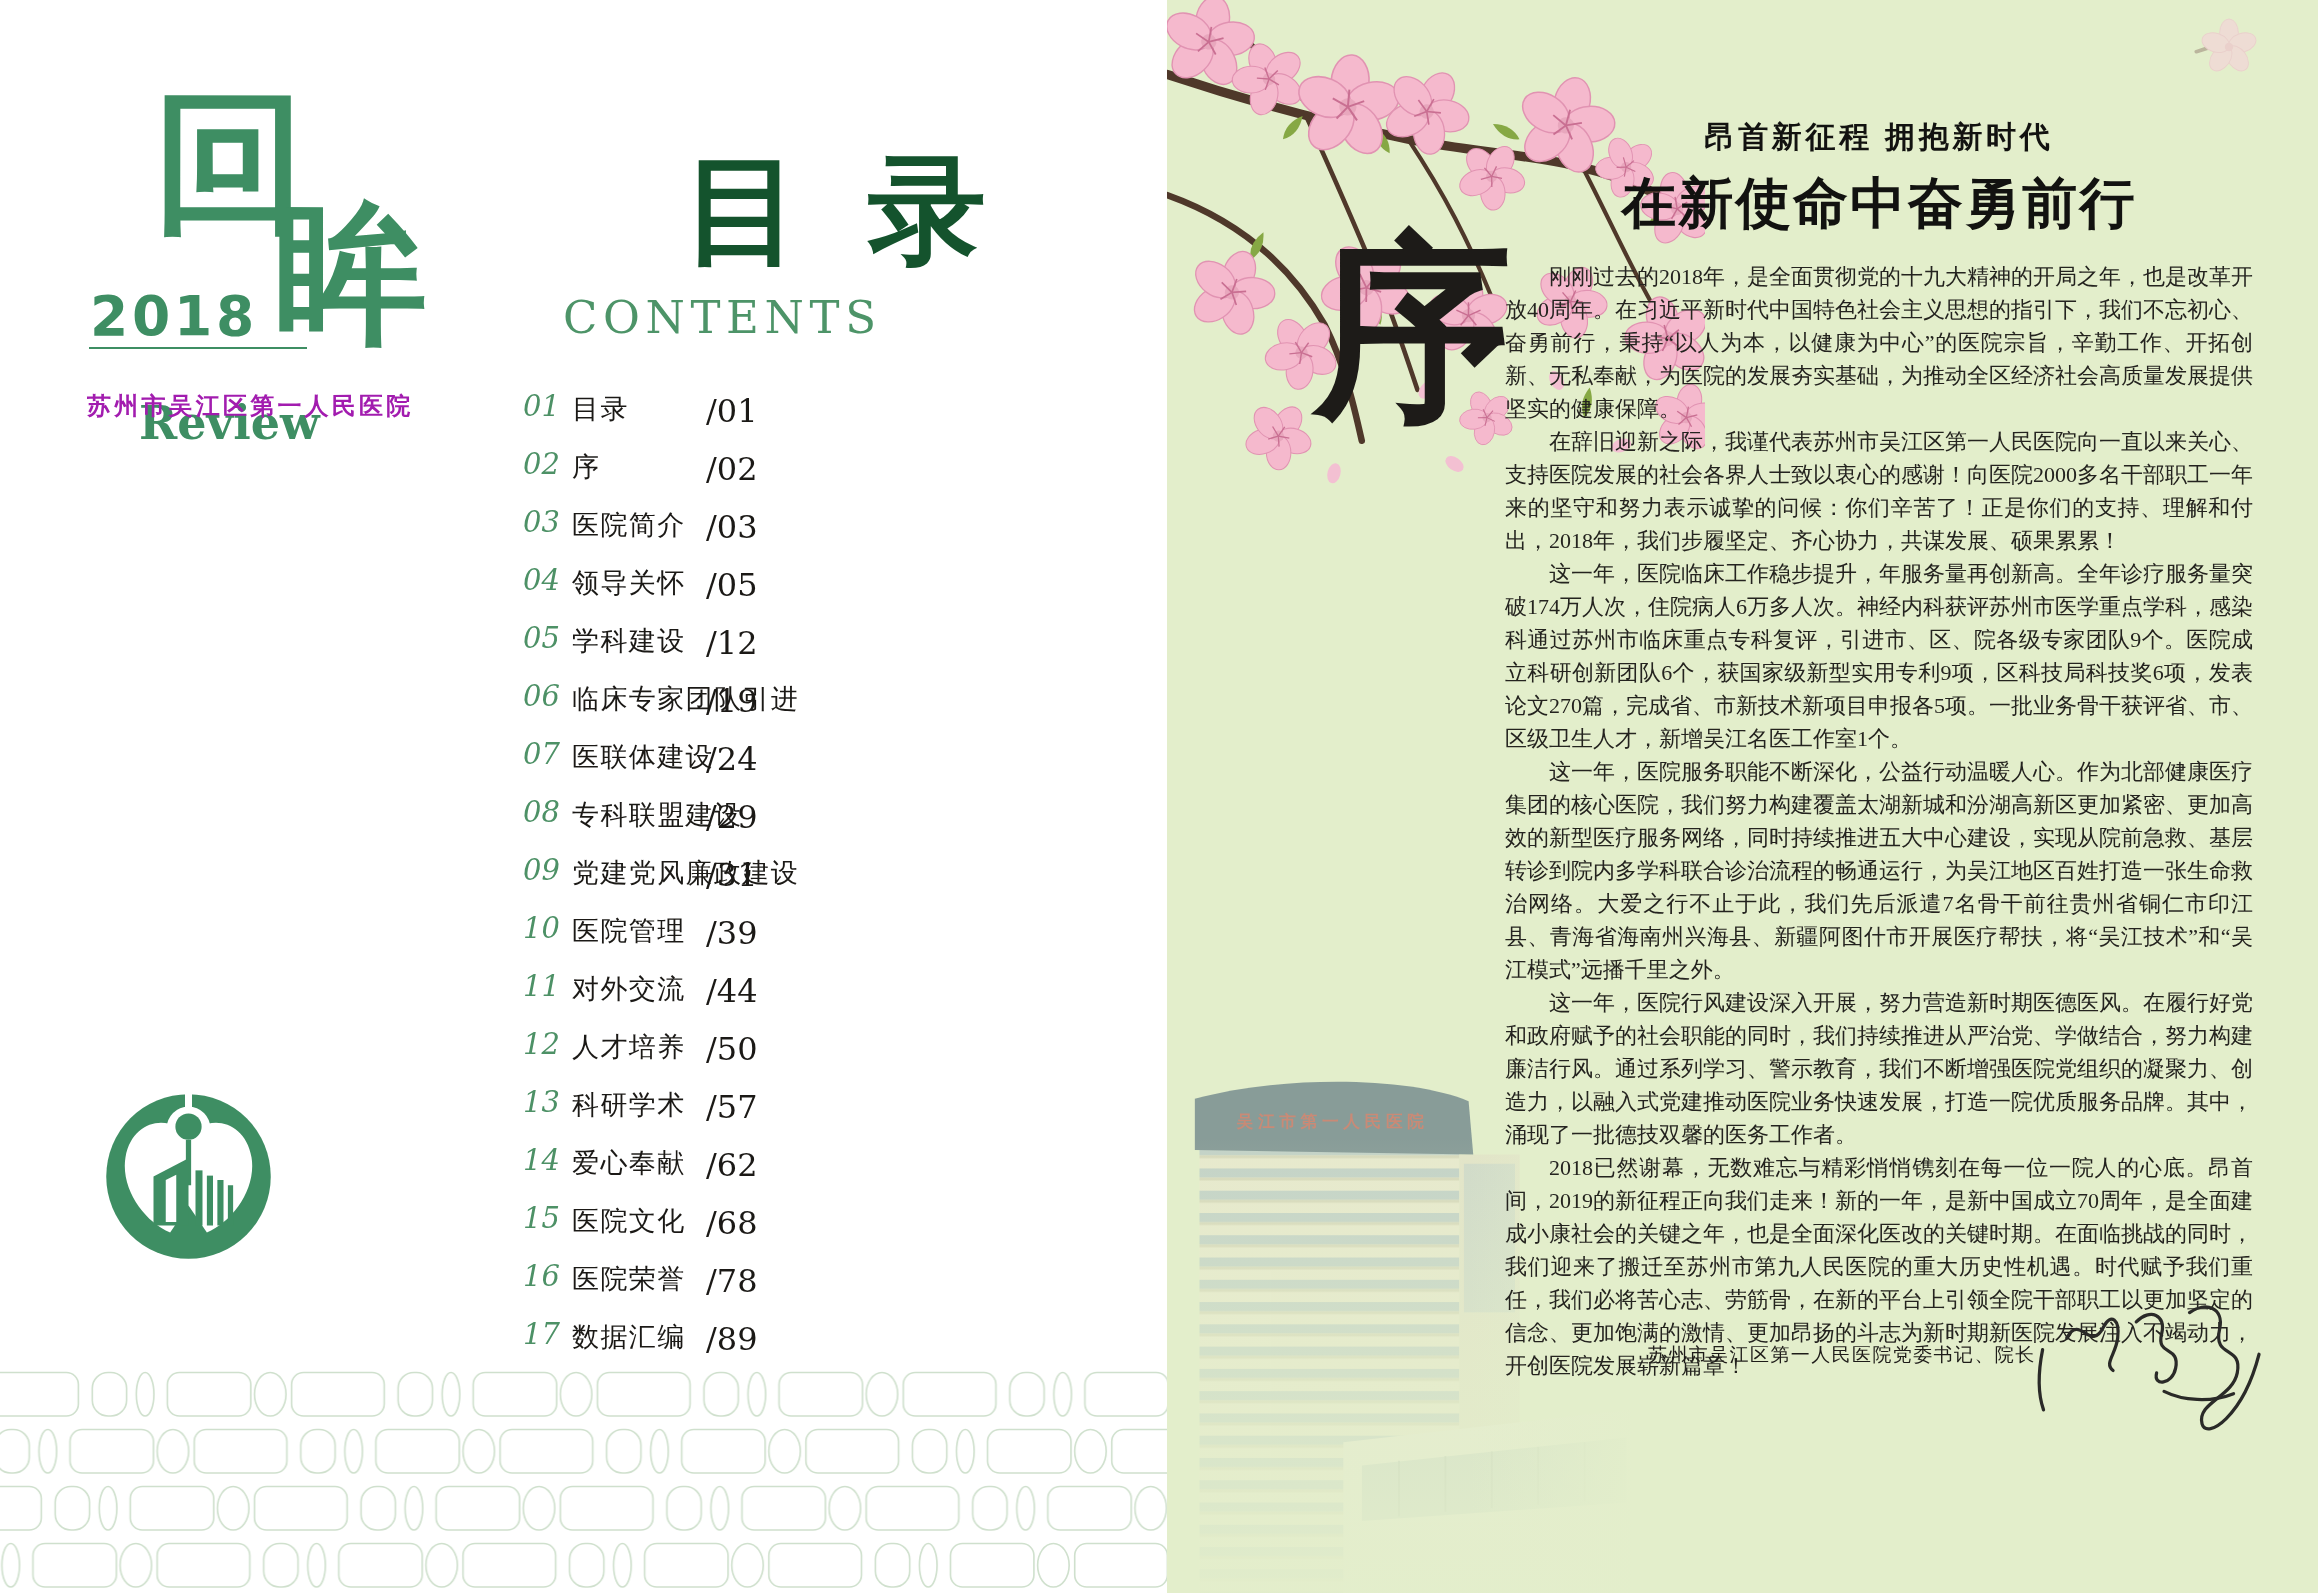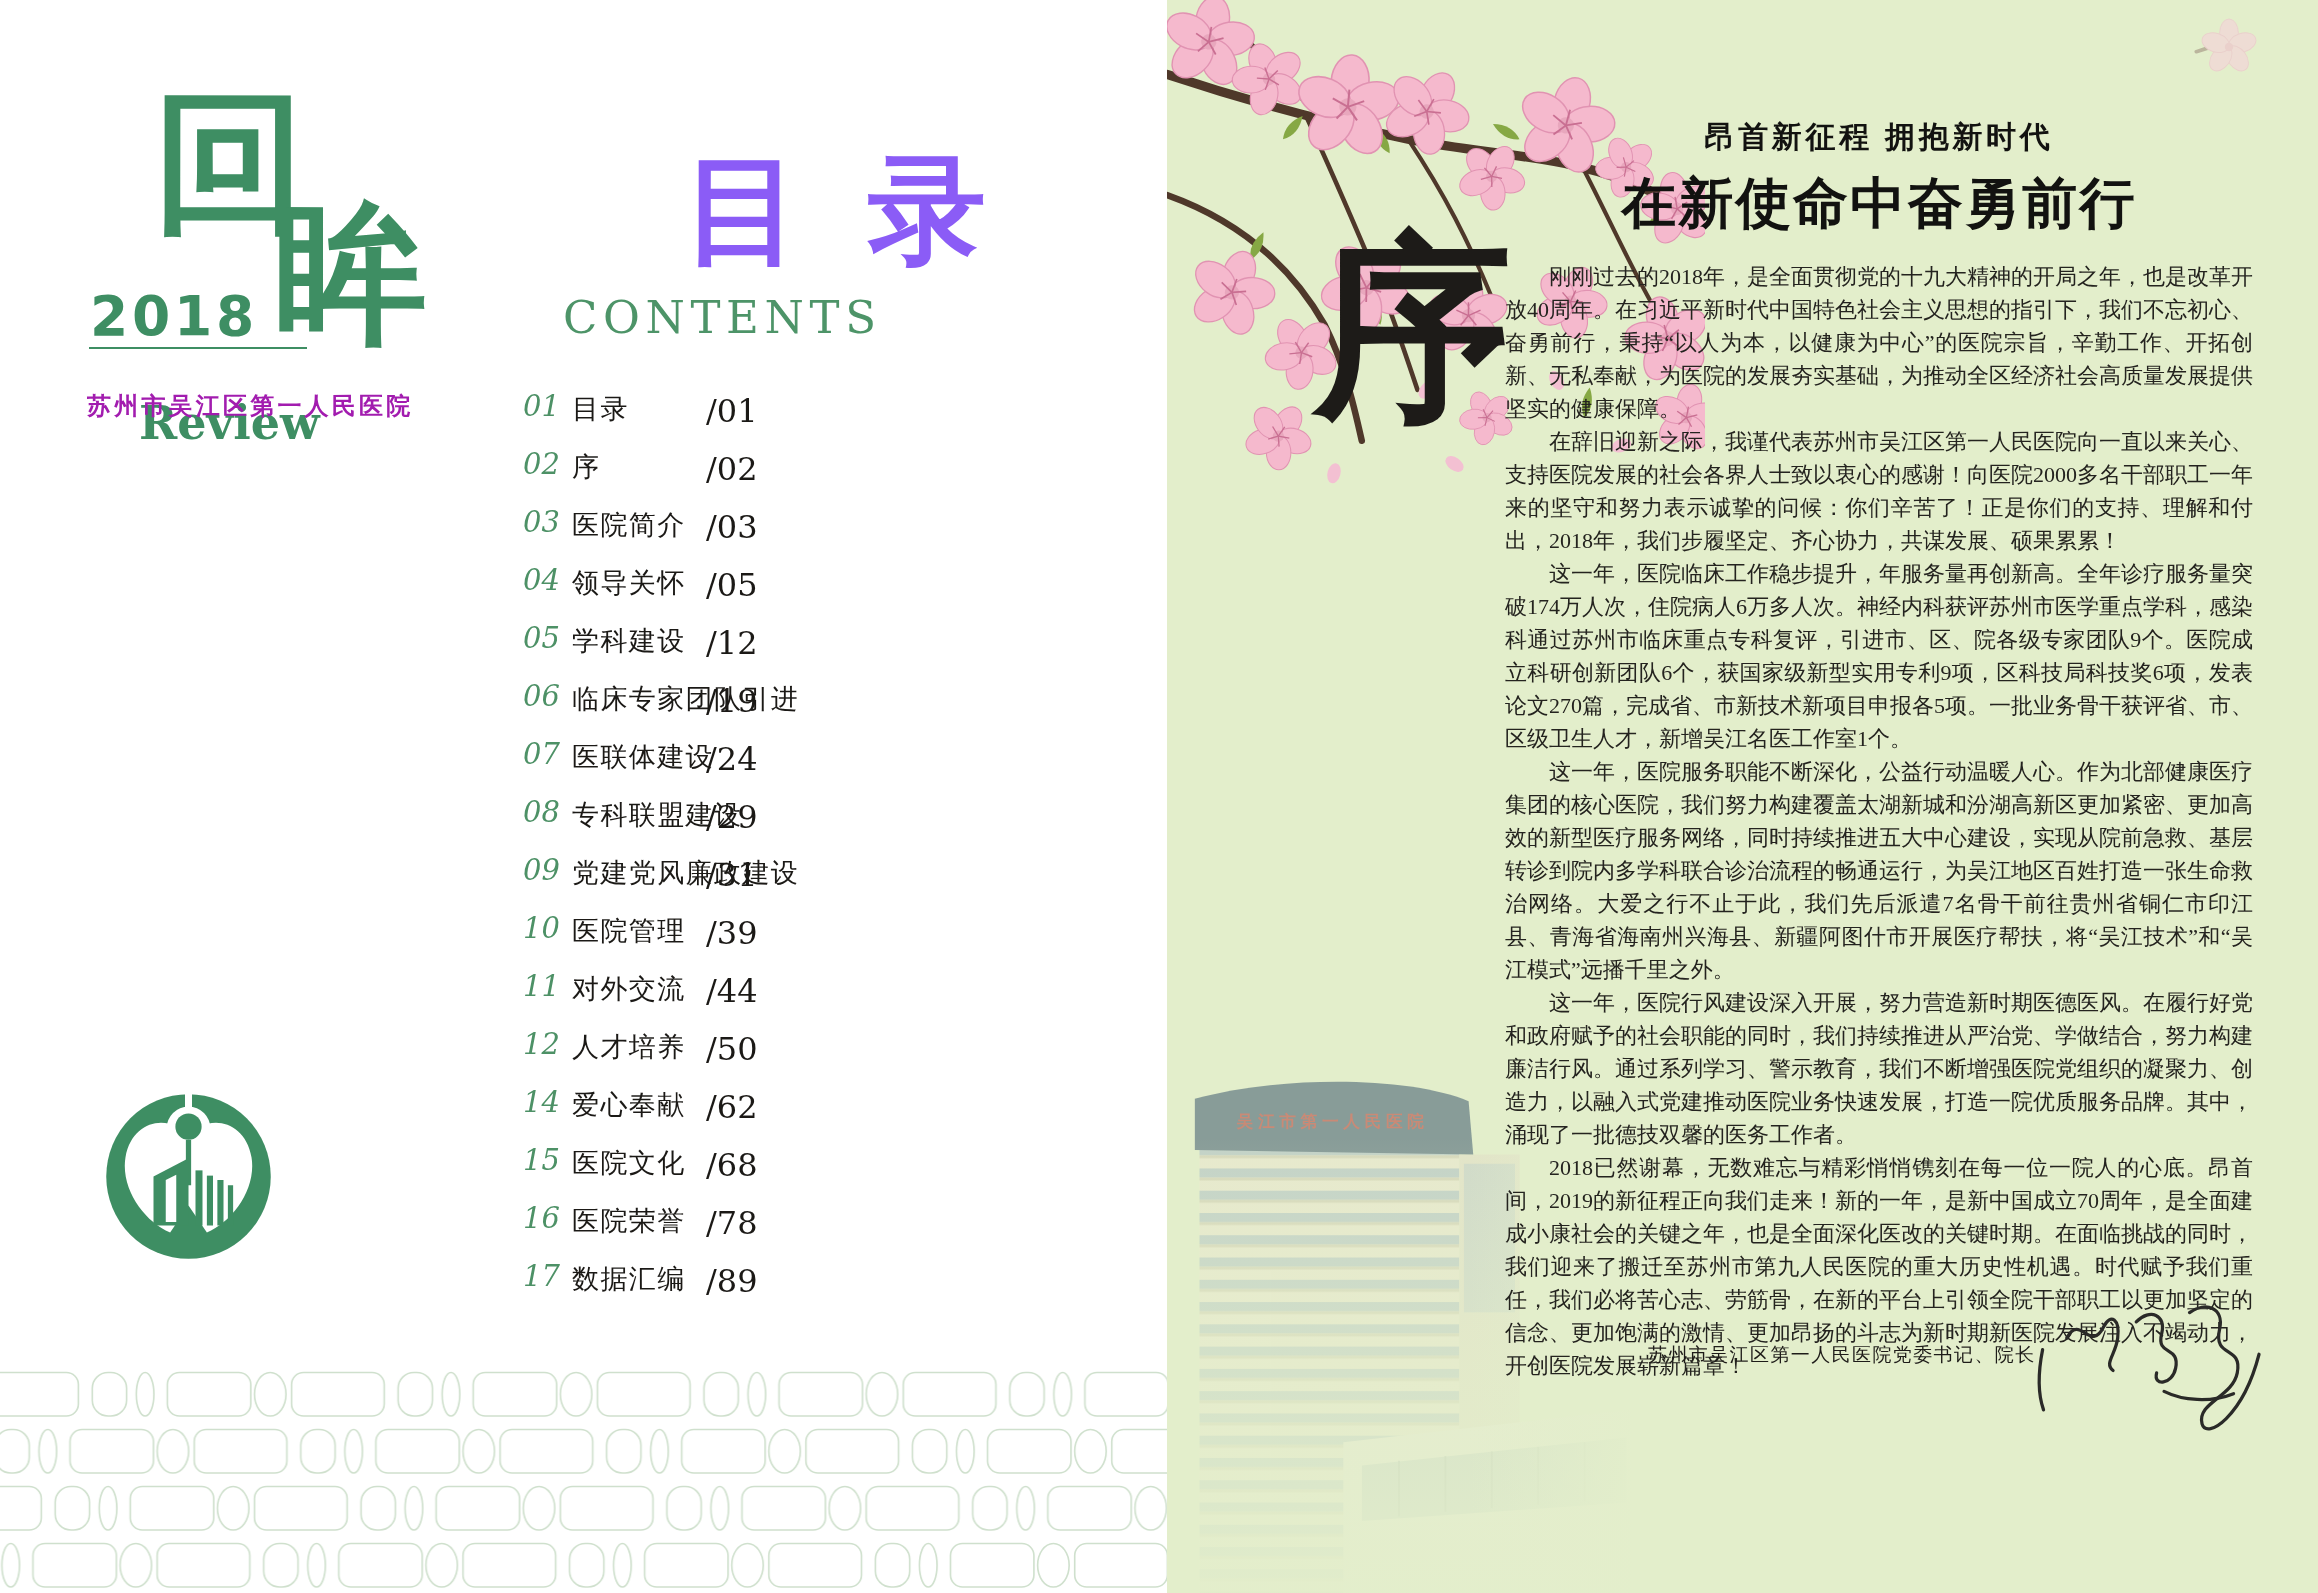--- a/index.html
+++ b/index.html
@@ -13,21 +13,21 @@
   .calli-hui{left:153px;top:88px;font-size:153px;}
   .calli-mou{left:274px;top:199px;font-size:153px;}
   .logo-year{position:absolute;left:90px;top:284px;font-size:55px;font-weight:700;
     letter-spacing:3.7px;color:#3e8e63;font-family:"DejaVu Sans", sans-serif;}
   .logo-rule{position:absolute;left:89px;top:347px;width:218px;height:2.3px;background:#3e8e63;}
   .logo-review{position:absolute;left:139px;top:352px;font-size:46px;font-weight:700;
     color:#3e8e63;font-family:"DejaVu Serif", serif;margin-top:44px;}
   .hospital-name{position:absolute;left:87px;top:390px;font-size:24px;font-weight:700;
     letter-spacing:3.2px;color:#a21caf;font-family:"Liberation Sans", sans-serif;}
   .toc-title-cn{position:absolute;left:668px;top:144px;width:352px;text-align:center;
-    font-size:118px;font-weight:600;color:#8b5cf6;letter-spacing:18.5px;line-height:1.15;}
+    font-size:118px;font-weight:600;color:#14532d;letter-spacing:18.5px;line-height:1.15;}
   .toc-title-en{position:absolute;left:563px;top:291px;font-size:45px;color:#4d9468;
     letter-spacing:5.6px;font-family:"DejaVu Serif", serif;}
   .toc-list{position:absolute;left:515px;top:389px;width:288px;}
   .toc-row{position:relative;height:58px;}
   .toc-num{position:absolute;left:8px;top:0;font-size:29px;font-style:italic;color:#4d9166;
     font-family:"DejaVu Serif", serif;}
   .toc-label{position:absolute;left:57px;top:1.9px;font-size:27px;color:#1b1916;letter-spacing:1.4px;}
   .toc-page{position:absolute;left:191px;top:2.8px;font-size:32px;color:#1b1916;
     font-family:"DejaVu Serif", serif;}
   .emblem{position:absolute;left:101px;top:1089px;}
@@ -122,20 +122,25 @@
         <span class="toc-num">11</span>
         <span class="toc-label">对外交流</span>
         <span class="toc-page">/44</span>
       </div>
       <div class="toc-row">
         <span class="toc-num">12</span>
         <span class="toc-label">人才培养</span>
         <span class="toc-page">/50</span>
       </div>
       <div class="toc-row">
+        <span class="toc-num">13</span>
+        <span class="toc-label">科研学术</span>
+        <span class="toc-page">/57</span>
+      </div>
+      <div class="toc-row">
         <span class="toc-num">14</span>
         <span class="toc-label">爱心奉献</span>
         <span class="toc-page">/62</span>
       </div>
       <div class="toc-row">
         <span class="toc-num">15</span>
         <span class="toc-label">医院文化</span>
         <span class="toc-page">/68</span>
       </div>
       <div class="toc-row">

